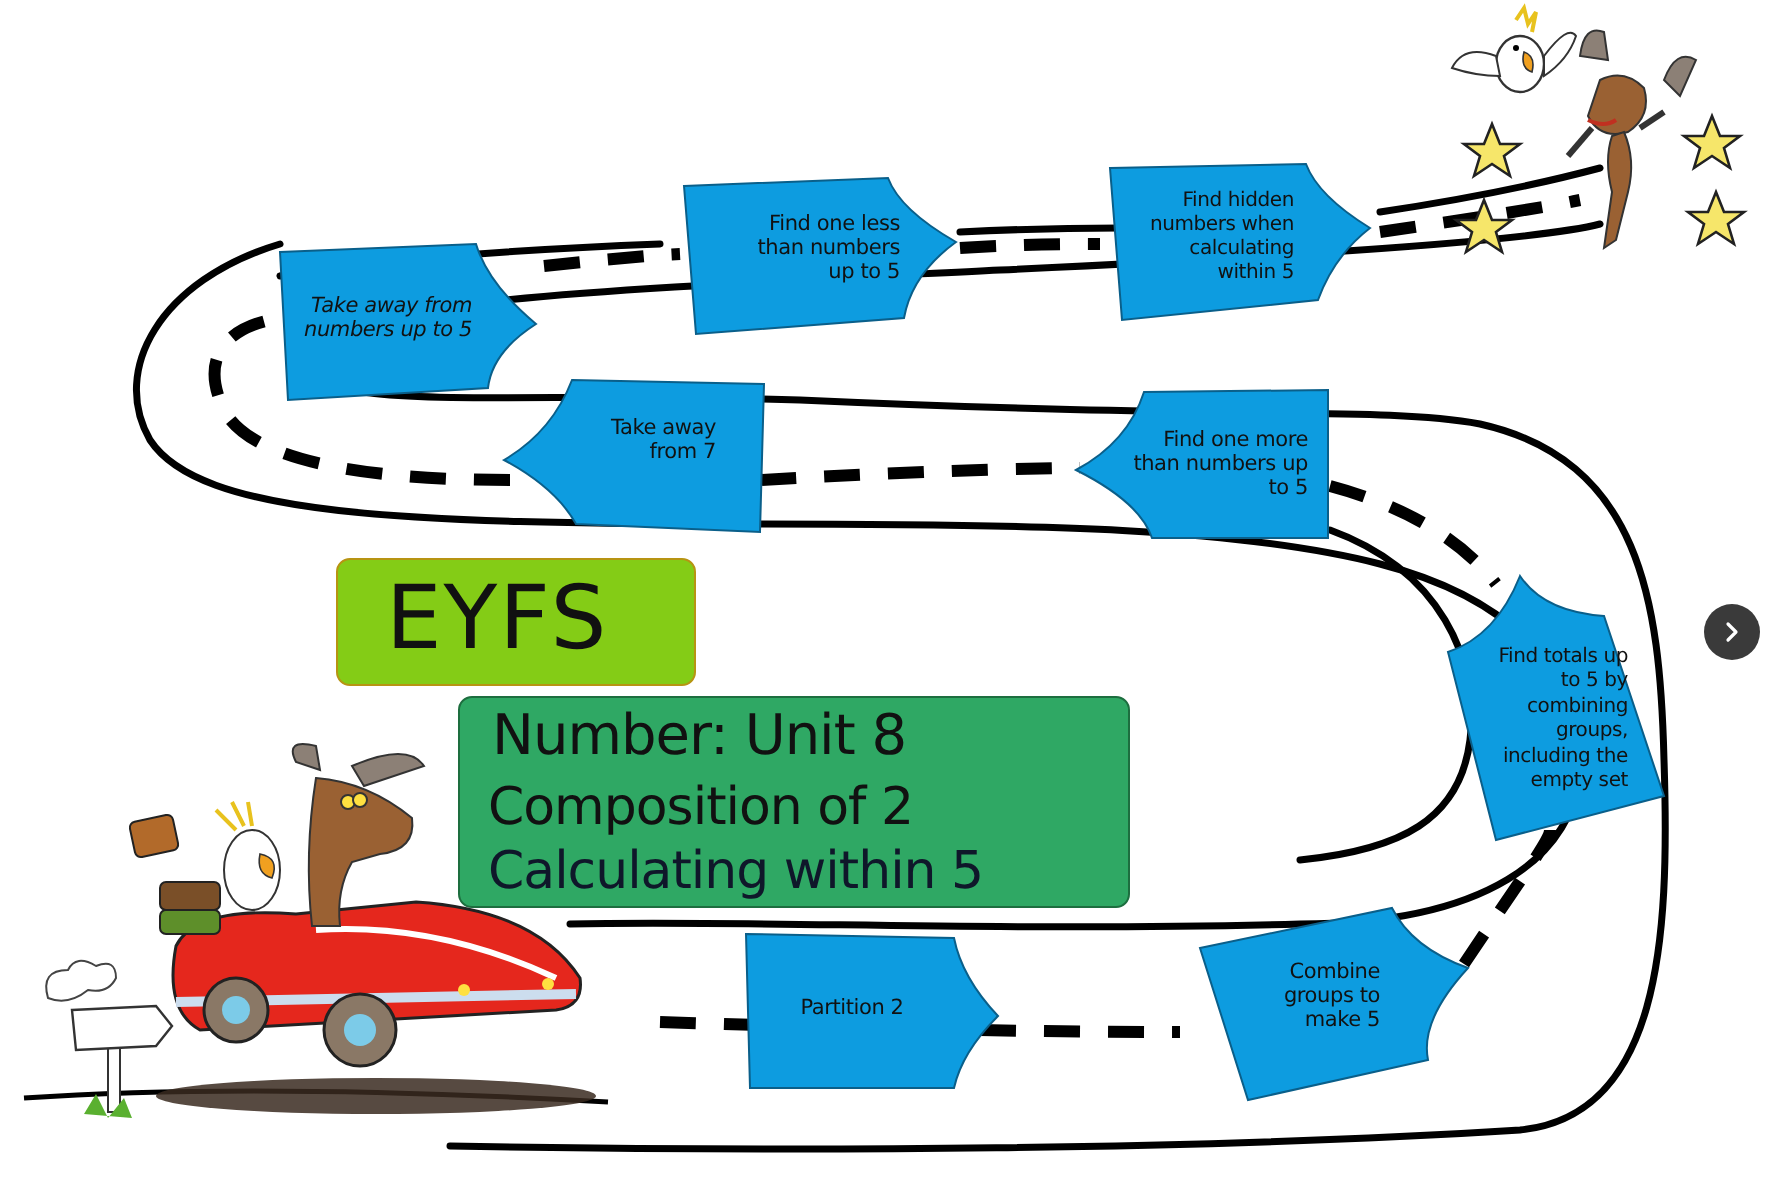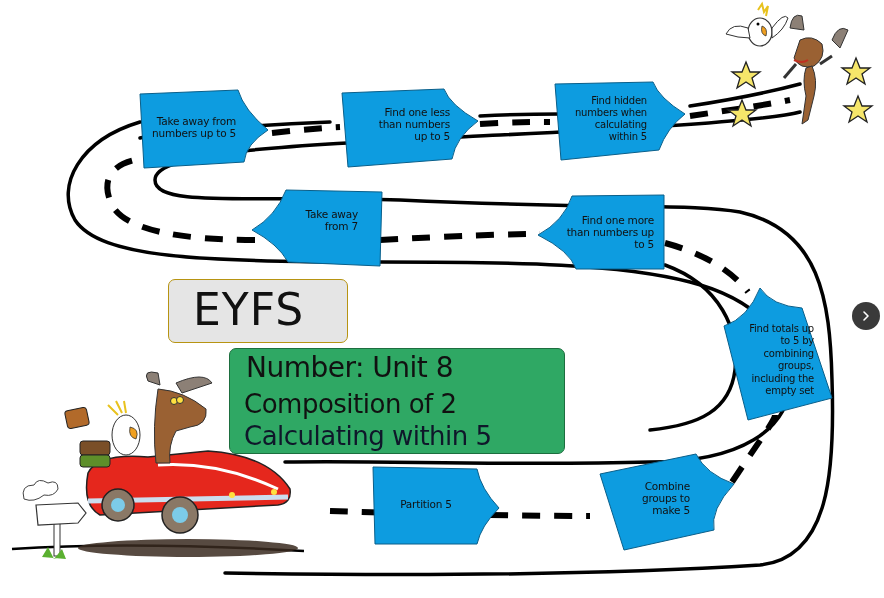--- a/index.html
+++ b/index.html
@@ -5,21 +5,21 @@
   html, body { margin: 0; padding: 0; background: #ffffff; }
   body { width: 884px; height: 598px; position: relative; overflow: hidden;
          font-family: "DejaVu Sans", sans-serif; }
   #road { position: absolute; left: 0; top: 0; width: 884px; height: 598px; }
   .sign { position: absolute; }
   .sign svg { position: absolute; left: 0; top: 0; overflow: visible; }
   .sign .txt { position: absolute; display: flex; align-items: center; justify-content: center;
                text-align: right; color: #111; font-size: 10.5px; line-height: 12px;
                font-family: "DejaVu Sans", sans-serif; letter-spacing: -0.2px; }
   .title-box { position: absolute; border-radius: 7px; border: 1px solid #8a7a30; }
-  .eyfs { left: 168px; top: 279px; width: 178px; height: 62px; background: #e5e5e5; border-color: #b79412; text-align: center; }
+  .eyfs { left: 168px; top: 279px; width: 178px; height: 62px; background: #84cc16; border-color: #b79412; text-align: center; }
   .eyfs span { position: absolute; left: 24px; top: 4px; font-size: 44px; font-family: "DejaVu Sans", sans-serif;
                color: #111; letter-spacing: 1px; font-weight: 400; }
   .unit { left: 229px; top: 348px; width: 334px; height: 104px; background: #2fa864; border-color: #1d6e3f; }
   .unit .l1 { position: absolute; left: 16px; top: 2px; font-size: 28px; color: #111; letter-spacing: -0.5px; }
   .unit .l2 { position: absolute; left: 14px; top: 40px; font-size: 26px; color: #111; letter-spacing: -0.5px; }
   .unit .l3 { position: absolute; left: 14px; top: 72px; font-size: 26px; color: #0f172a; letter-spacing: -0.5px; }
   .next-btn { position: absolute; left: 852px; top: 302px; width: 28px; height: 28px; border-radius: 50%;
               background: #3a3a3a; display: flex; align-items: center; justify-content: center; cursor: pointer; }
   .deco { position: absolute; }
 </style>
@@ -58,21 +58,21 @@
 <div class="title-box unit">
   <span class="l1">Number: Unit 8</span>
   <span class="l2">Composition of 2</span>
   <span class="l3">Calculating within 5</span>
 </div>
 
 <div class="sign" style="left:371px;top:464px;width:130px;height:82px;">
   <svg width="130" height="82">
     <path d="M2,3 L106,5 Q110,25 128,44 Q110,62 106,80 L4,80 Z" fill="#0d9ce0" stroke="#0a5f8a" stroke-width="1"></path>
   </svg>
-  <div class="txt" style="left:8px;top:20px;width:94px;height:40px;">Partition 5</div>
+  <div class="txt" style="left:8px;top:20px;width:94px;height:40px;">Partition 2</div>
 </div>
 
 <div class="sign" style="left:598px;top:452px;width:138px;height:100px;">
   <svg width="138" height="100">
     <path d="M2,22 L98,2 Q108,22 136,32 Q112,58 116,78 L26,98 Z" fill="#0d9ce0" stroke="#0a5f8a" stroke-width="1"></path>
   </svg>
   <div class="txt" style="left:22px;top:22px;width:70px;height:48px;">Combine groups to make 5</div>
 </div>
 
 <div class="sign" style="left:722px;top:286px;width:112px;height:136px;">
@@ -89,21 +89,21 @@
   <div class="txt" style="left:30px;top:14px;width:88px;height:50px;">Find one more than numbers up to 5</div>
 </div>
 
 <div class="sign" style="left:246px;top:188px;width:138px;height:80px;">
   <svg width="138" height="80">
     <path d="M40,2 L136,4 L134,78 L42,74 Q32,56 6,42 Q30,28 40,2 Z" fill="#0d9ce0" stroke="#0a5f8a" stroke-width="1"></path>
   </svg>
   <div class="txt" style="left:46px;top:16px;width:66px;height:32px;">Take away from 7</div>
 </div>
 
-<div class="sign" style="left:138px;top:88px;width:132px;height:82px;">
+<div class="sign" style="left:138px;top:120px;width:132px;height:82px;font-style:italic;">
   <svg width="132" height="82">
     <path d="M2,6 L100,2 Q106,22 130,42 Q108,56 106,74 L6,80 Z" fill="#0d9ce0" stroke="#0a5f8a" stroke-width="1"></path>
   </svg>
   <div class="txt" style="left:14px;top:16px;width:84px;height:46px;">Take away from numbers up to 5</div>
 </div>
 
 <div class="sign" style="left:340px;top:87px;width:140px;height:82px;">
   <svg width="140" height="82">
     <path d="M2,6 L104,2 Q110,18 138,34 Q116,50 112,72 L8,80 Z" fill="#0d9ce0" stroke="#0a5f8a" stroke-width="1"></path>
   </svg>

